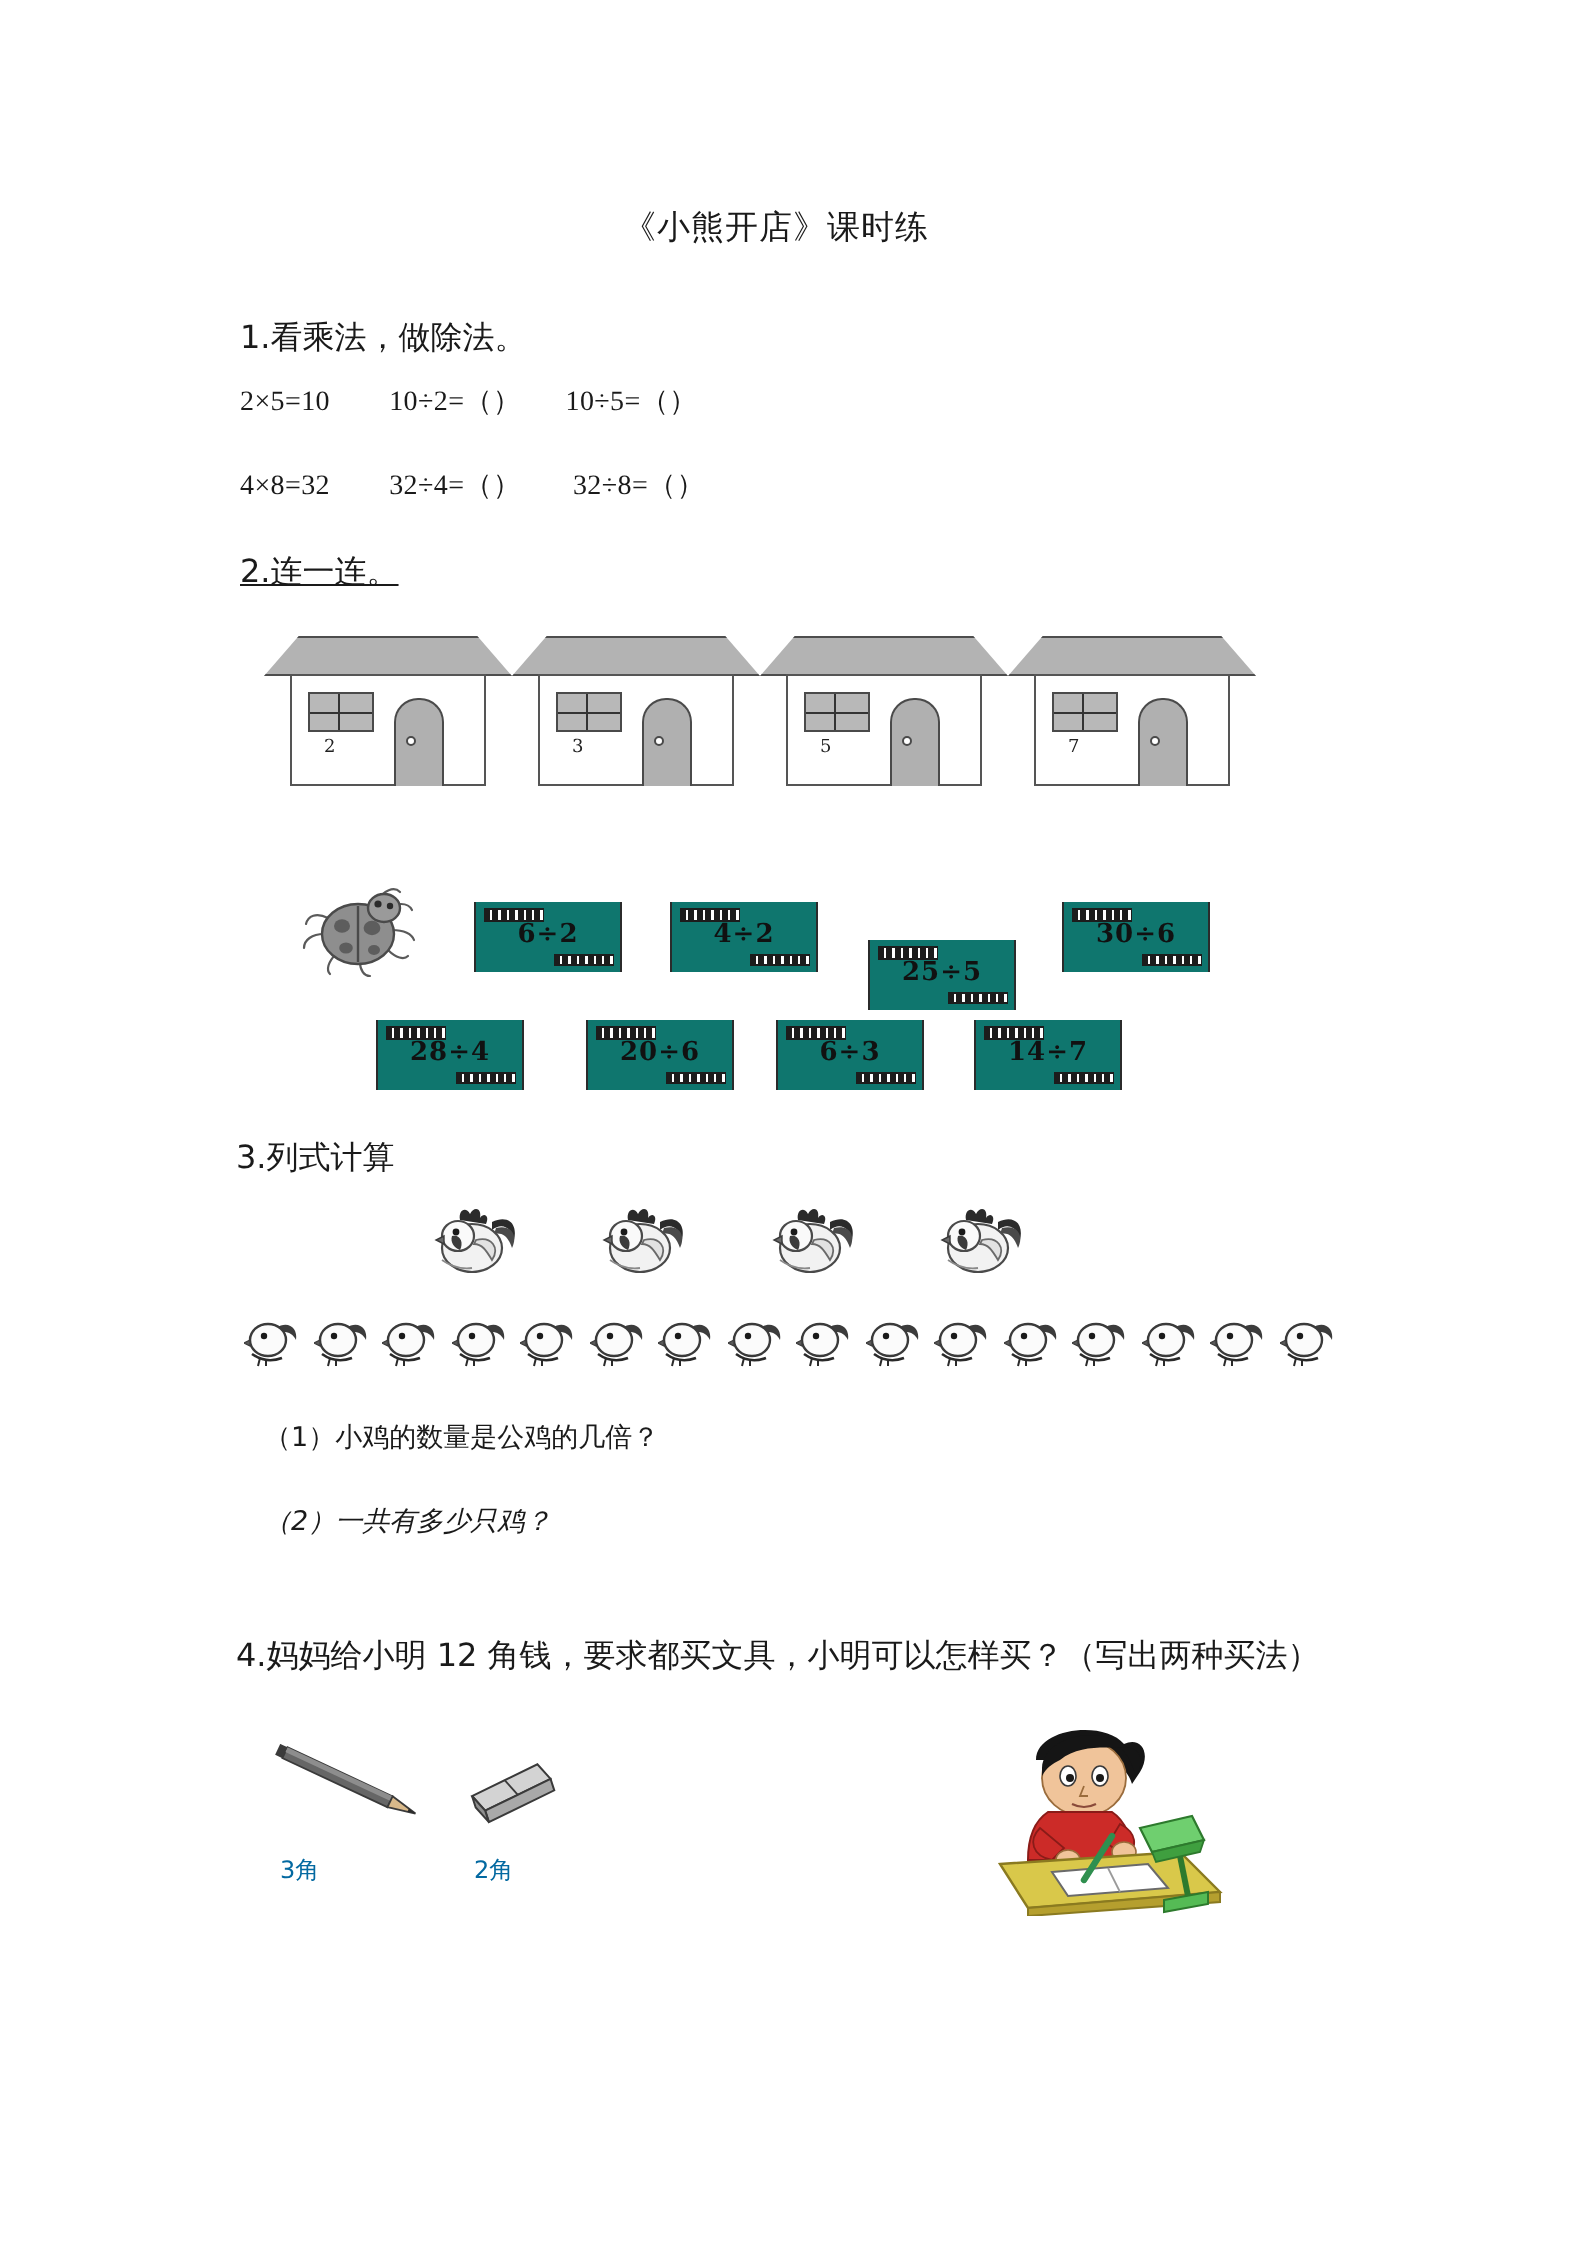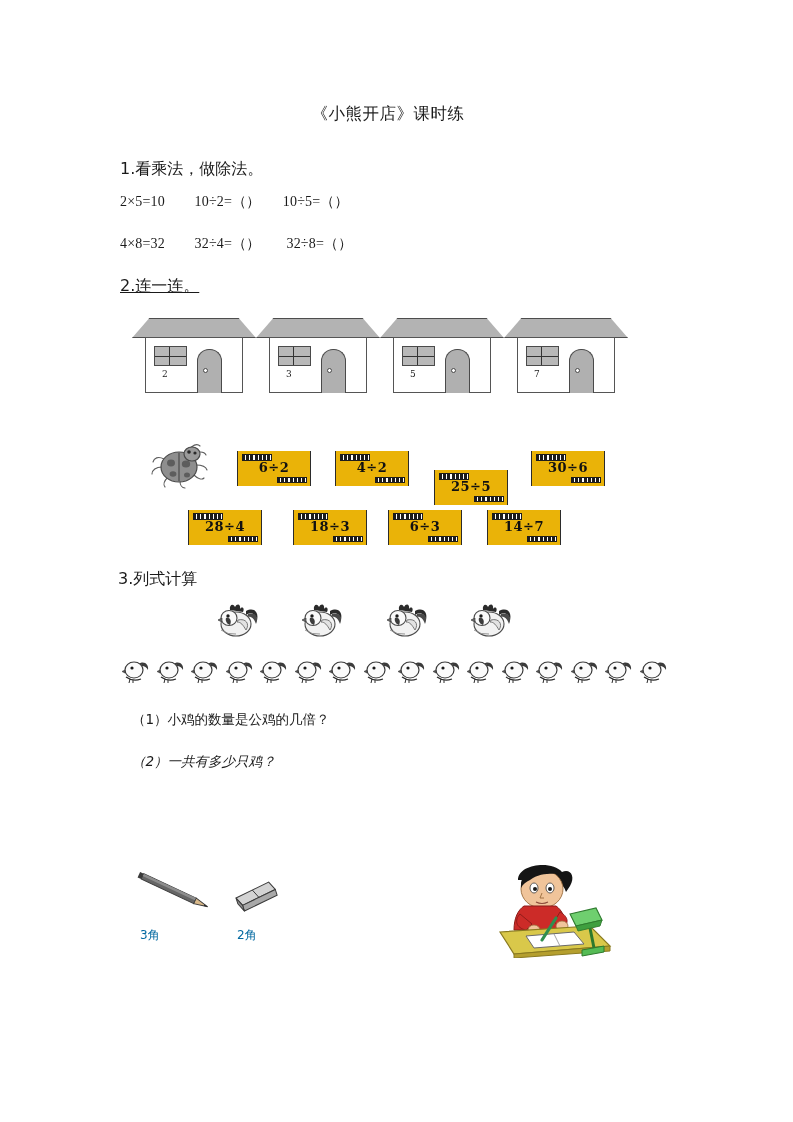--- a/index.html
+++ b/index.html
@@ -127,21 +127,21 @@
     position: absolute;
     left: 150px; top: 437px;
     width: 66px; height: 52px;
   }
 
   
   .dcard {
     position: absolute;
     width: 74px;
     height: 35px;
-    background: #eab308;
+    background: #0f766e;
     border-left: 1.3px solid #2b2b2b;
     border-right: 1.3px solid #2b2b2b;
     box-sizing: border-box;
   }
   .dcard .expr {
     position: absolute;
     left: 0; top: 9px;
     width: 100%;
     text-align: center;
     font-family: "DejaVu Serif", "Liberation Serif", serif;
@@ -281,21 +281,21 @@
     <div class="bar bottom"></div>
   </div>
 
   <div class="dcard" style="left:188px; top:510px;">
     <div class="bar top"></div>
     <div class="expr">28÷4</div>
     <div class="bar bottom"></div>
   </div>
   <div class="dcard" style="left:293px; top:510px;">
     <div class="bar top"></div>
-    <div class="expr">18÷3</div>
+    <div class="expr">20÷6</div>
     <div class="bar bottom"></div>
   </div>
   <div class="dcard" style="left:388px; top:510px;">
     <div class="bar top"></div>
     <div class="expr">6÷3</div>
     <div class="bar bottom"></div>
   </div>
   <div class="dcard" style="left:487px; top:510px;">
     <div class="bar top"></div>
     <div class="expr">14÷7</div>
@@ -501,20 +501,21 @@
   <circle cx="10" cy="10" r="1.6" fill="#1a1a1a"></circle>
   <path d="M3 12 L0 13.5 L3 15 Z" fill="#5a5a5a" stroke="#3a3a3a" stroke-width="0.6"></path>
   <path d="M4 19 Q11 24 19 21" fill="none" stroke="#2a2a2a" stroke-width="1.3"></path>
   <path d="M8 21 L7 25 M11 22 L11 25" stroke="#2a2a2a" stroke-width="1"></path>
 </svg></div>
     </div>
 
   <div class="qline" style="left:132px; top:710px;">（1）小鸡的数量是公鸡的几倍？</div>
   <div class="qline" style="left:132px; top:752px;font-style:italic;">（2）一共有多少只鸡？</div>
 
+  <div class="qline q-head" style="left:118px; top:817px;">4.妈妈给小明 12 角钱，要求都买文具，小明可以怎样买？（写出两种买法）</div>
 
   <div class="pencil-fig">
     <svg viewBox="0 0 86 40" width="86" height="40">
       <g transform="rotate(25 43 20)">
         <rect x="6" y="17" width="58" height="6" fill="#666666" stroke="#3a3a3a" stroke-width="0.9"></rect>
         <rect x="6" y="17" width="58" height="2.6" fill="#8d8d8d"></rect>
         <polygon points="64,17 78,20 64,23" fill="#d9b98a" stroke="#3a3a3a" stroke-width="0.9"></polygon>
         <polygon points="74,19.1 78,20 74,20.9" fill="#2a2a2a"></polygon>
         <rect x="2" y="17" width="4" height="6" fill="#3a3a3a"></rect>
       </g>

